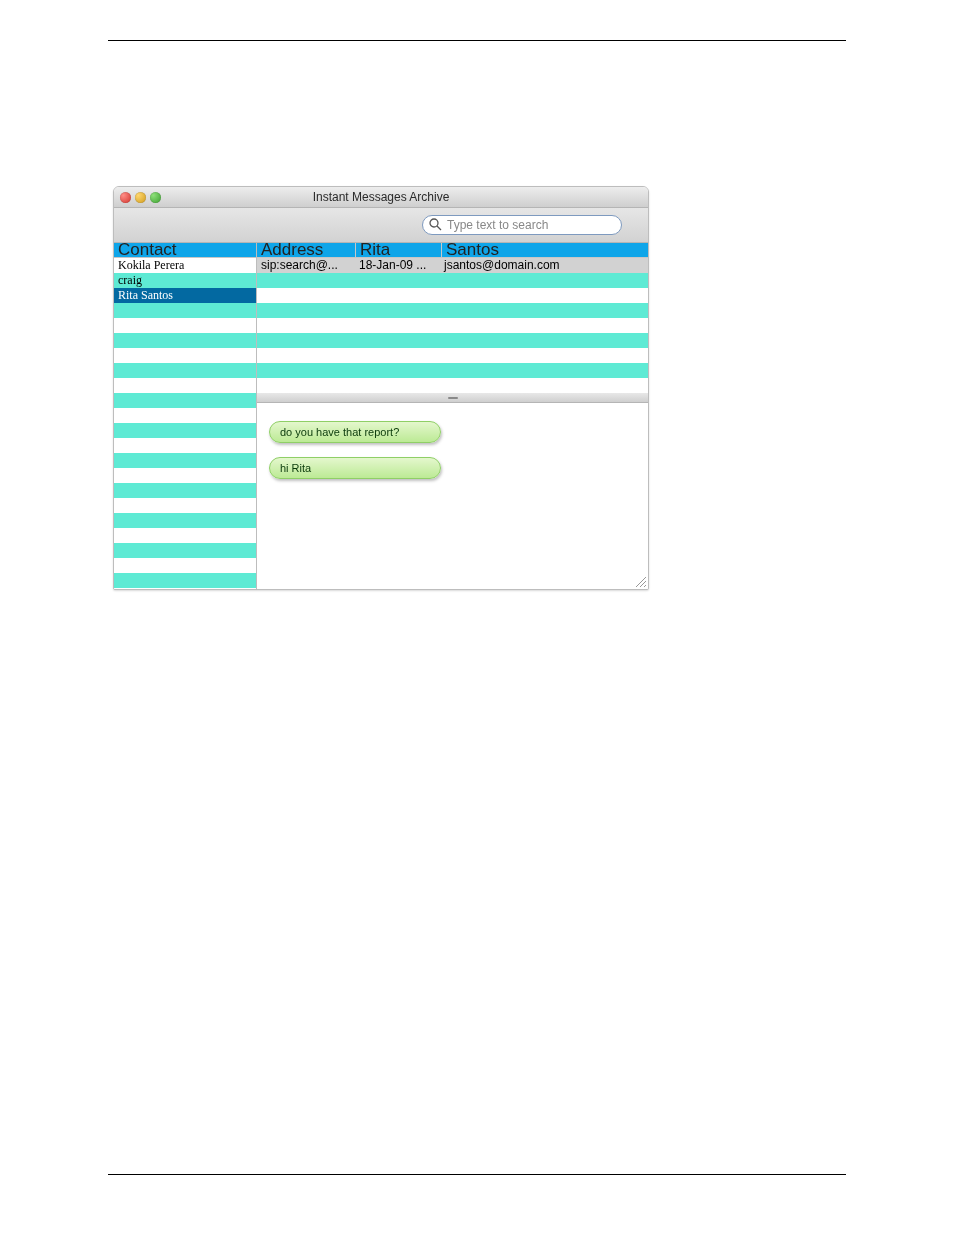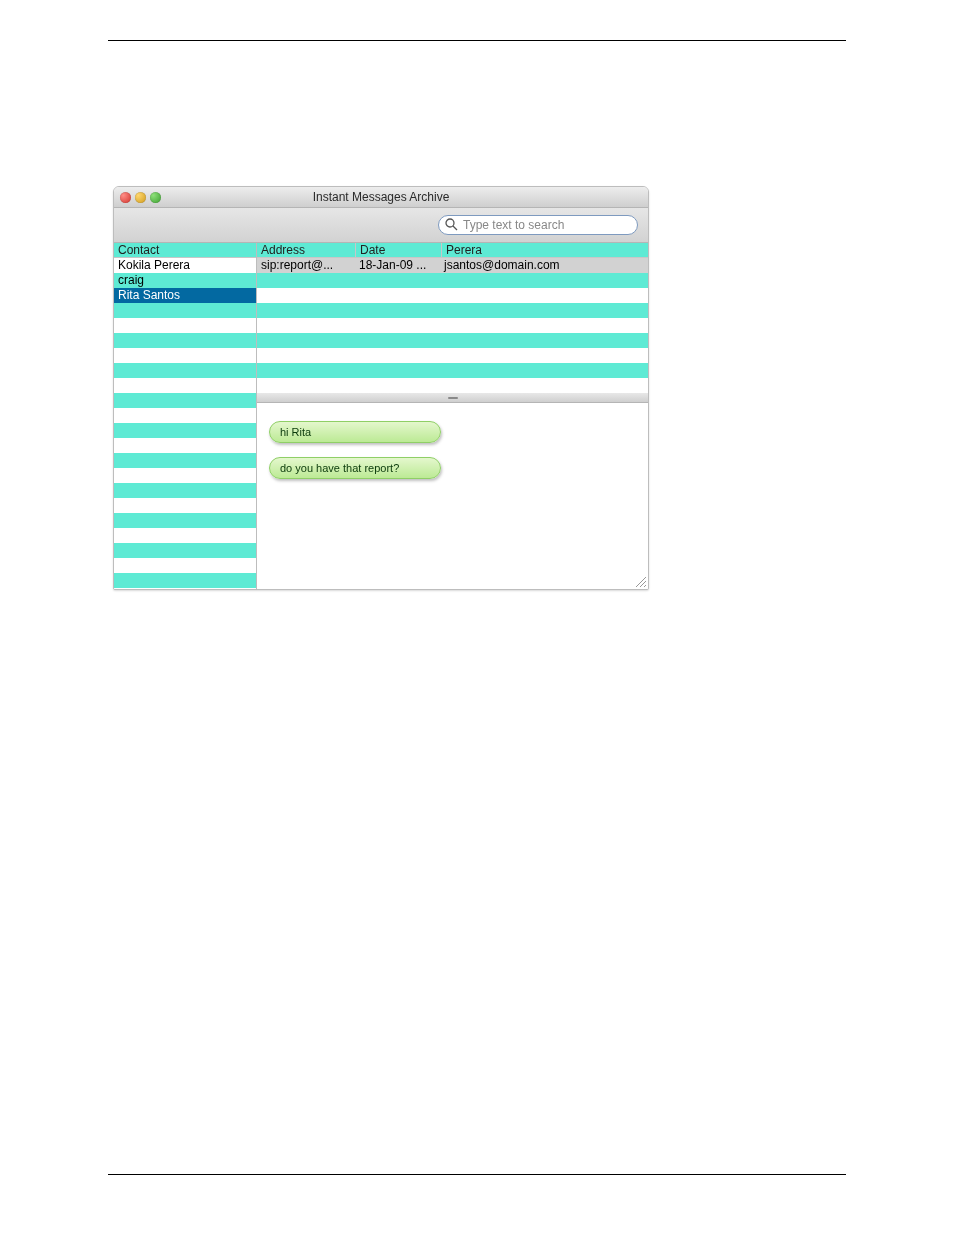--- a/index.html
+++ b/index.html
@@ -71,21 +71,21 @@
   color: #2a2a2a;
   pointer-events: none;
 }
 .toolbar {
   height: 34px;
   background: linear-gradient(#e6e6e6, #d2d2d2);
   border-bottom: 1px solid #b5b5b5;
   display: flex;
   align-items: center;
   justify-content: flex-end;
-  padding: 0 10px;
+  padding: 0 26px;
 }
 .search-wrap {
   position: relative;
   width: 200px;
 }
 .search-input {
   width: 100%;
   height: 20px;
   border-radius: 11px;
   border: 1px solid #7e9abf;
@@ -110,41 +110,42 @@
   height: 346px;
 }
 .contacts-pane {
   width: 142px;
   border-right: 1px solid #bdbdbd;
   background: #fff;
   display: flex;
   flex-direction: column;
 }
 .contacts-header, .table-header {
-  background: #5eead4;
+  background: #0ea5e9;
   border-bottom: 1px solid #c7c7c7;
-  font-size: 12px;
+  font-size: 17px;
   color: #222;
   height: 14px;
   line-height: 14px;
   padding: 0 4px;
   white-space: nowrap;
   overflow: hidden;
 }
 .contacts-list {
   flex: 1;
   overflow: hidden;
 }
 .contact-row {
   height: 15px;
   line-height: 15px;
   padding: 0 4px;
   font-size: 12px;
   white-space: nowrap;
   overflow: hidden;
+  font-family: Liberation Serif, serif;
 }
 .contact-row.selected {
   background: #0369a1;
   color: #fff;
 }
 .stripe-even { background: #5eead4; }
 .stripe-odd  { background: #ffffff; }
 .right-pane {
   flex: 1;
   display: flex;
@@ -285,47 +286,47 @@
             <div class="contact-row stripe-odd"></div>
             <div class="contact-row stripe-even"></div>
           </div>
       </div>
 
       <div class="right-pane">
 
         <div class="sessions-pane">
           <div class="table-header-row">
             <div class="table-header col col-address">Address</div>
-            <div class="table-header col col-date">Date</div>
-            <div class="table-header col col-account">Perera</div>
+            <div class="table-header col col-date">Rita</div>
+            <div class="table-header col col-account">Santos</div>
           </div>
           <div class="sessions-list" id="sessions-list">
               <div class="session-row selected">
-                <div class="cell col-address">sip:report@...</div>
+                <div class="cell col-address">sip:search@...</div>
                 <div class="cell col-date">18-Jan-09 ...</div>
                 <div class="cell col-account">jsantos@domain.com</div>
               </div>
               <div class="session-row stripe-even"></div>
               <div class="session-row stripe-odd"></div>
               <div class="session-row stripe-even"></div>
               <div class="session-row stripe-odd"></div>
               <div class="session-row stripe-even"></div>
               <div class="session-row stripe-odd"></div>
               <div class="session-row stripe-even"></div>
               <div class="session-row stripe-odd"></div>
             </div>
         </div>
 
         <div class="splitter-handle">
           <span class="splitter-dot"></span>
         </div>
 
         <div class="transcript-pane" id="transcript-pane">
-          <div><div class="bubble">hi Rita</div></div>
-            <div><div class="bubble">do you have that report?</div></div>
+          <div><div class="bubble">do you have that report?</div></div>
+            <div><div class="bubble">hi Rita</div></div>
             <div class="resize-grip">
             <svg viewBox="0 0 12 12">
               <line x1="2" y1="12" x2="12" y2="2" stroke="#999" stroke-width="1"></line>
               <line x1="6" y1="12" x2="12" y2="6" stroke="#999" stroke-width="1"></line>
               <line x1="10" y1="12" x2="12" y2="10" stroke="#999" stroke-width="1"></line>
             </svg>
           </div>
         </div>
 
       </div>

